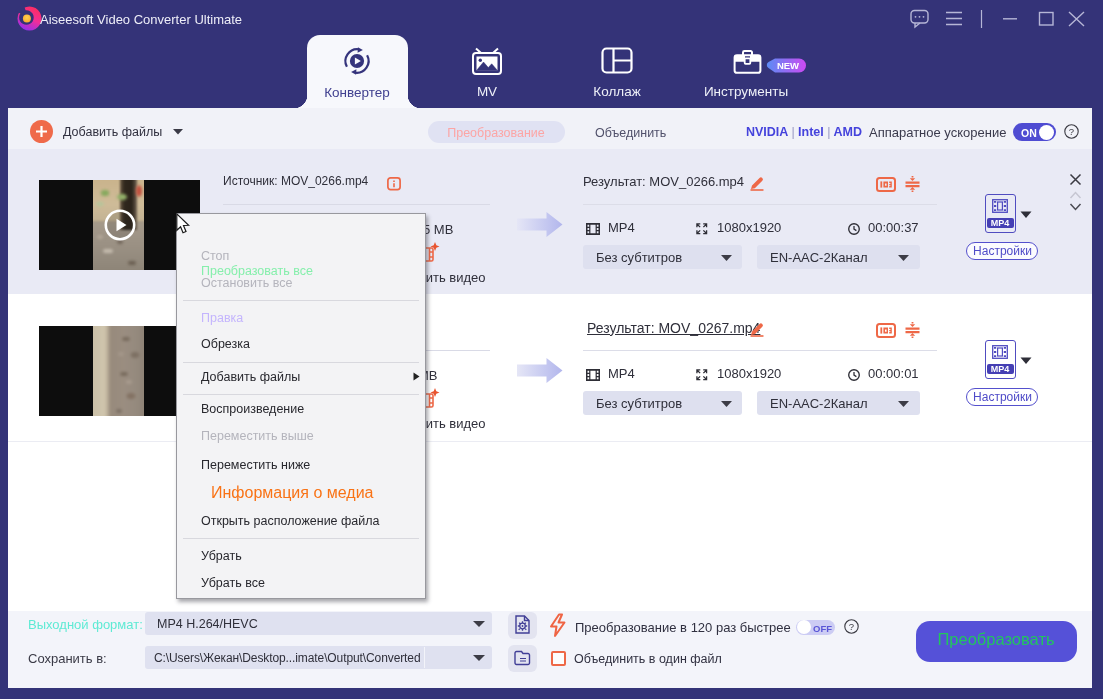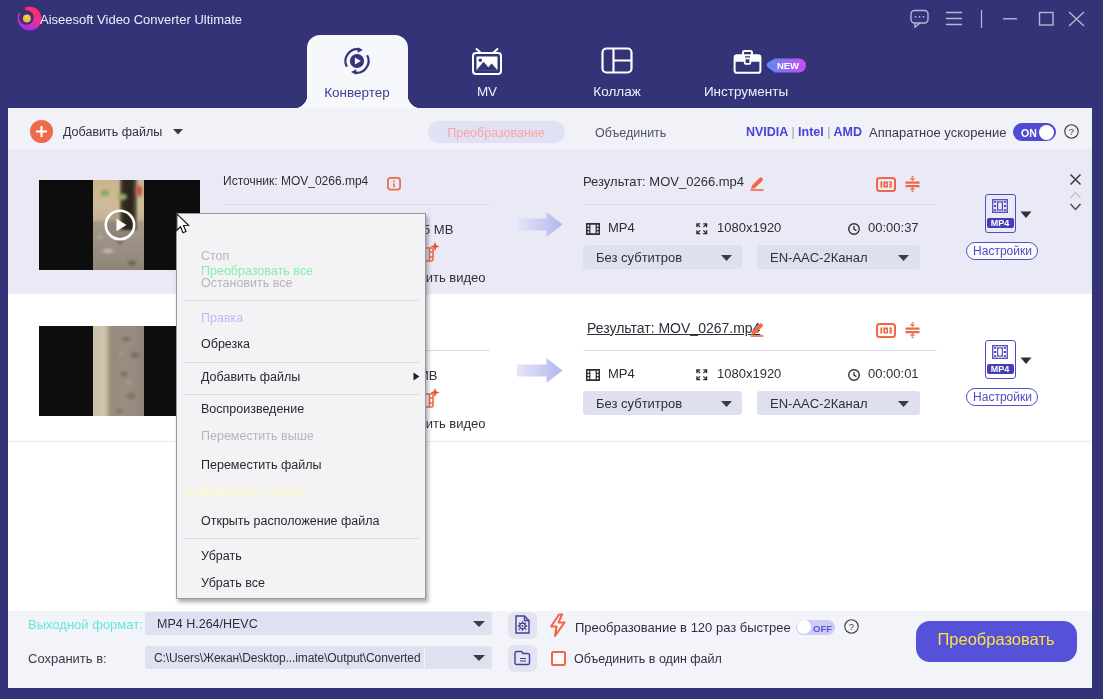--- a/index.html
+++ b/index.html
@@ -358,43 +358,43 @@
     <path d="M1,1 l6,6 l6,-6 Z" fill="#3c3c46"></path>
   </svg>
 <div class="abs" style="left:508px; top:645px; width:28.5px; height:27px; background:#e3e4f0; border-radius:6px;"></div>
 <svg class="abs" style="left:514px; top:650px;" width="17" height="16" viewBox="0 0 17 16">
   <path d="M1,3 a1.5 1.5 0 0 1 1.5,-1.5 h5 l1.5,2 h5 a1.5 1.5 0 0 1 1.5,1.5 V13 a1.5 1.5 0 0 1 -1.5,1.5 h-11.5 a1.5 1.5 0 0 1 -1.5,-1.5 Z" stroke="#413f96" stroke-width="1.4" fill="none"></path>
   <path d="M6,8.5 h6 M6,11 h6" stroke="#413f96" stroke-width="1.2"></path>
 </svg>
 <div class="abs" style="left:551px; top:651px; width:15px; height:15px; border:2.4px solid #ee6847; border-radius:2px; background:#fdfdfd;"></div>
 <div class="txt" style="left:574px; top:651.5px; font-size:12.5px; color:#303040;">Объединить в один файл</div>
 <div class="abs" style="left:916px; top:621px; width:161px; height:41px; background:#5551d8; border-radius:14px;"></div>
-<div class="txt" style="left:996px; top:630px; transform:translateX(-50%); font-size:16.5px; color:#fde047;">Преобразовать</div>
+<div class="txt" style="left:996px; top:630px; transform:translateX(-50%); font-size:16.5px; color:#22c55e;">Преобразовать</div>
 
 <div class="abs" style="left:0; top:108px; width:8px; height:591px; background:#343378;"></div>
 <div class="abs" style="left:1092px; top:108px; width:11px; height:591px; background:#343378;"></div>
 <div class="abs" style="left:0; top:688px; width:1103px; height:11px; background:#343378;"></div>
 
 <div class="abs" style="left:176px; top:213px; width:250px; height:386px; background:#f3f3f5; border:1px solid #98989e; box-shadow:2px 3px 4px rgba(60,60,70,0.45);"></div>
 <div class="txt" style="left:201px; top:219.5px; font-size:12.5px; color:#86efac;margin-top:44px;">Преобразовать все</div>
 <div class="txt" style="left:201px; top:249px; font-size:12.5px; color:#b4b4bc;">Стоп</div>
 <div class="txt" style="left:201px; top:275.5px; font-size:12.5px; color:#b4b4bc;">Остановить все</div>
 <div class="abs" style="left:183px; top:300px; width:236px; height:1px; background:#d8d8de;"></div>
 <div class="txt" style="left:201px; top:310.5px; font-size:12.5px; color:#c4b5fd;">Правка</div>
 <div class="txt" style="left:201px; top:337px; font-size:12.5px; color:#28282e;">Обрезка</div>
 <div class="abs" style="left:183px; top:361.5px; width:236px; height:1px; background:#d8d8de;"></div>
 <div class="txt" style="left:201px; top:369.5px; font-size:12.5px; color:#28282e;">Добавить файлы</div>
 <svg class="abs" style="left:413px; top:372px;" width="7" height="9" viewBox="0 0 7 9">
     <path d="M0.5,0.5 L6.5,4.5 L0.5,8.5 Z" fill="#222"></path>
   </svg>
 <div class="abs" style="left:183px; top:394px; width:236px; height:1px; background:#d8d8de;"></div>
 <div class="txt" style="left:201px; top:401.5px; font-size:12.5px; color:#28282e;">Воспроизведение</div>
 <div class="txt" style="left:201px; top:428.5px; font-size:12.5px; color:#b4b4bc;">Переместить выше</div>
-<div class="txt" style="left:201px; top:458px; font-size:12.5px; color:#28282e;">Переместить файлы</div>
-<div class="txt" style="left:184px; top:484px; font-size:12px; color:#fef9c3;">Информация о медиа</div>
+<div class="txt" style="left:201px; top:458px; font-size:12.5px; color:#28282e;">Переместить ниже</div>
+<div class="txt" style="left:211px; top:484px; font-size:16px; color:#f97316;">Информация о медиа</div>
 <div class="txt" style="left:201px; top:513.5px; font-size:12.5px; color:#28282e;">Открыть расположение файла</div>
 <div class="abs" style="left:183px; top:538px; width:236px; height:1px; background:#d8d8de;"></div>
 <div class="txt" style="left:201px; top:549px; font-size:12.5px; color:#28282e;">Убрать</div>
 <div class="txt" style="left:201px; top:575.5px; font-size:12.5px; color:#28282e;">Убрать все</div>
 
 <svg class="abs" style="left:175.5px; top:212.5px;" width="14" height="21" viewBox="0 0 14 21">
   <path d="M0.8,0.8 V17.3 L4.6,13.7 L7.0,19.7 L10.0,18.5 L7.5,12.5 L12.6,12.3 Z" fill="#fff" stroke="#1a1a1a" stroke-width="1.2" stroke-linejoin="miter"></path>
 </svg>
 
 </body></html>

